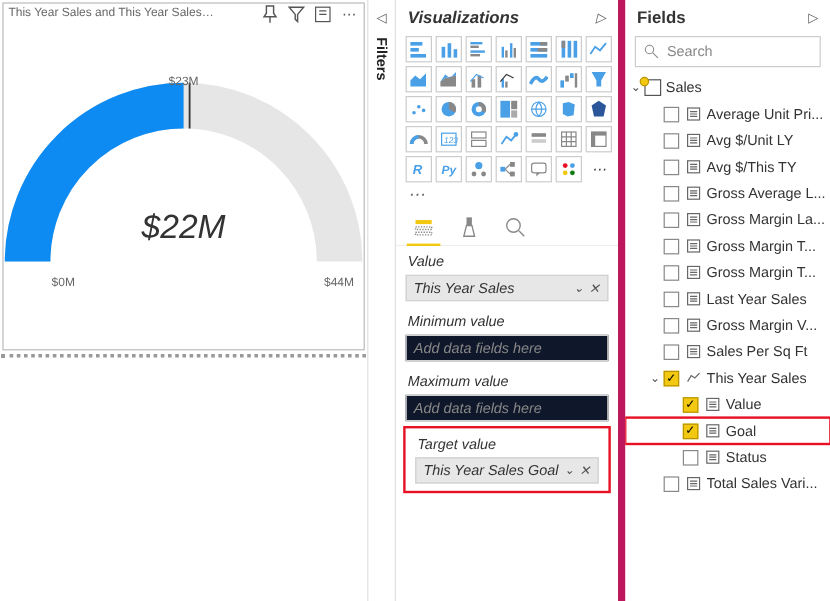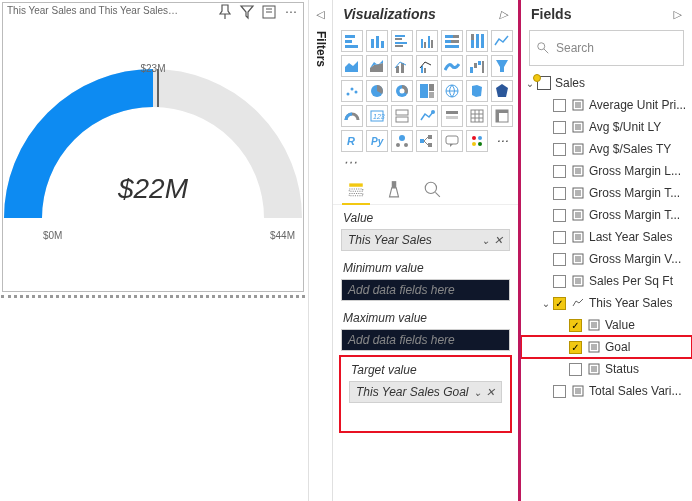--- a/index.html
+++ b/index.html
@@ -35,24 +35,24 @@
 .tool-tab { width: 22px; height: 22px; display: flex; align-items: center; justify-content: center; cursor: pointer; position: relative; }
 .tool-tab.active::after { content: ""; position: absolute; left: -3px; right: -3px; bottom: -5px; border-bottom: 2px solid #f2c811; }
 
 .wells { overflow-y: auto; flex: 1; }
 .well { }
 .well-label { padding: 6px 10px 4px 10px; color: #333; font-size: 12px; }
 .well-field { margin: 0 8px 4px 8px; background: #e7e7e7; border: 1px solid #d0d0d0; height: 22px; display: flex; align-items: center; padding: 0 6px; font-size: 12px; color: #333; position: relative; }
 .well-field.placeholder { background: #0f172a; color: #888; }
 .well-field .arrow { margin-left: auto; font-size: 10px; color: #555; }
 .well-field .x { margin-left: 4px; font-size: 11px; color: #555; }
-.red-box { margin: 4px 6px 0 6px; border: 2px solid #e81123; padding-bottom: 24px; }
-
-.fields-pane { flex: 1; border-left: 3px solid #be185d; display: flex; flex-direction: column; }
-.search { margin: 4px 8px; border: 1px solid #ccc; height: 36px; display: flex; align-items: center; padding: 0 6px; gap: 6px; color: #888; }
+.red-box { margin: 4px 6px 0 6px; border: 2px solid #e81123; padding-bottom: 2px; }
+
+.fields-pane { flex: 1; border-left: 6px solid #be185d; display: flex; flex-direction: column; }
+.search { margin: 4px 8px; border: 1px solid #ccc; height: 26px; display: flex; align-items: center; padding: 0 6px; gap: 6px; color: #888; }
 .search svg { width: 14px; height: 14px; }
 
 .tree { overflow-y: auto; flex: 1; padding: 2px 0; }
 .tree-row { display: flex; align-items: center; height: 22px; padding-right: 4px; white-space: nowrap; overflow: hidden; cursor: pointer; }
 .tree-row .exp { width: 14px; text-align: center; font-size: 10px; color: #555; }
 .tree-row .cb { width: 13px; height: 13px; border: 1px solid #888; margin-right: 5px; display: inline-flex; align-items: center; justify-content: center; font-size: 10px; background: #fff; }
 .tree-row .cb.checked { background: #f2c811; border-color: #b89400; color: #000; }
 .tree-row .ficon { width: 14px; height: 14px; margin-right: 4px; display: inline-flex; align-items: center; justify-content: center; }
 .tree-row .txt { font-size: 12px; color: #333; overflow: hidden; text-overflow: ellipsis; }
 .indent0 { padding-left: 2px; }
@@ -439,32 +439,43 @@
       </div>
       <div class="tree-row indent1">
         <span class="exp"></span>
         <span class="cb"></span>
         <span class="ficon">
           <svg width="12" height="12" viewBox="0 0 12 12">
             <rect x="1" y="1" width="10" height="10" stroke="#666" fill="none"></rect>
             <path d="M3 4 L9 4 M3 6 L9 6 M3 8 L9 8" stroke="#666"></path>
           </svg>
         </span>
-        <span class="txt">Avg $/Sales TY</span>
-      </div>
-      <div class="tree-row indent1">
-        <span class="exp"></span>
-        <span class="cb"></span>
-        <span class="ficon">
-          <svg width="12" height="12" viewBox="0 0 12 12">
-            <rect x="1" y="1" width="10" height="10" stroke="#666" fill="none"></rect>
-            <path d="M3 4 L9 4 M3 6 L9 6 M3 8 L9 8" stroke="#666"></path>
-          </svg>
-        </span>
-        <span class="txt">Gross Margin L...</span>
+        <span class="txt">Avg $/This TY</span>
+      </div>
+      <div class="tree-row indent1">
+        <span class="exp"></span>
+        <span class="cb"></span>
+        <span class="ficon">
+          <svg width="12" height="12" viewBox="0 0 12 12">
+            <rect x="1" y="1" width="10" height="10" stroke="#666" fill="none"></rect>
+            <path d="M3 4 L9 4 M3 6 L9 6 M3 8 L9 8" stroke="#666"></path>
+          </svg>
+        </span>
+        <span class="txt">Gross Average L...</span>
+      </div>
+      <div class="tree-row indent1">
+        <span class="exp"></span>
+        <span class="cb"></span>
+        <span class="ficon">
+          <svg width="12" height="12" viewBox="0 0 12 12">
+            <rect x="1" y="1" width="10" height="10" stroke="#666" fill="none"></rect>
+            <path d="M3 4 L9 4 M3 6 L9 6 M3 8 L9 8" stroke="#666"></path>
+          </svg>
+        </span>
+        <span class="txt">Gross Margin La...</span>
       </div>
       <div class="tree-row indent1">
         <span class="exp"></span>
         <span class="cb"></span>
         <span class="ficon">
           <svg width="12" height="12" viewBox="0 0 12 12">
             <rect x="1" y="1" width="10" height="10" stroke="#666" fill="none"></rect>
             <path d="M3 4 L9 4 M3 6 L9 6 M3 8 L9 8" stroke="#666"></path>
           </svg>
         </span>

